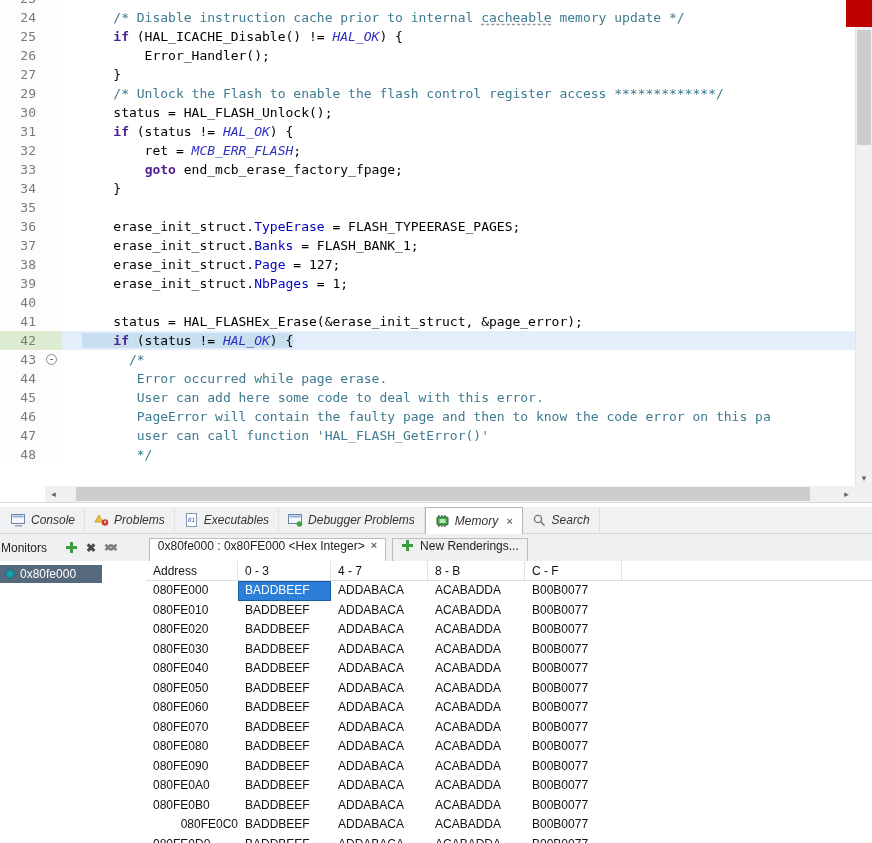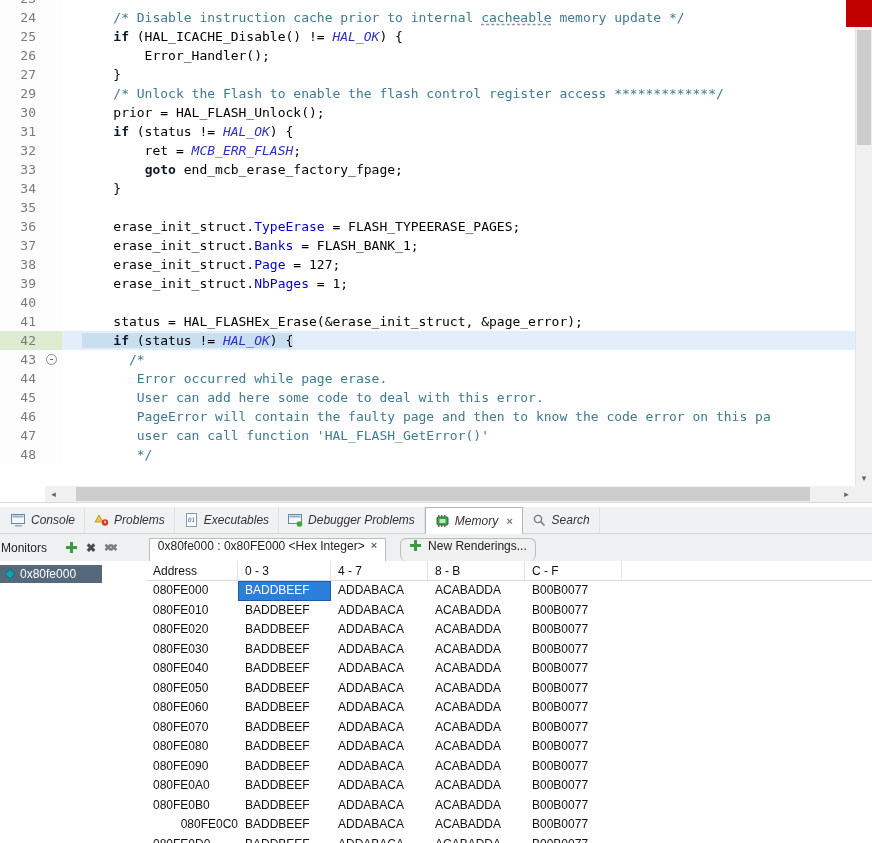--- a/index.html
+++ b/index.html
@@ -13,21 +13,21 @@
   .gutter { width: 44px; flex: none; text-align: right; padding-right: 8px; color: #7a7a7a; background: #fdfdfd; }
   .fold { width: 18px; flex: none; position: relative; background: #fdfdfd; }
   .code { flex: 1; white-space: pre; }
   .line.hl .code { background: #e4eefa; }
   .line.hl .gutter, .line.hl .fold { background: #ddebd1; }
   .hl-text { background: #c8dff0; }
   .code { padding-left: 20px; }
   .fold-marker { position: absolute; left: 2px; top: 4px; width: 11px; height: 11px; border: 1px solid #8a8a8a; border-radius: 50%; background: #fff; color: #555; font-size: 11px; line-height: 8px; text-align: center; }
 
   .tk-plain   { color: #000; }
-  .tk-kw      { color: #0f172a; font-weight: bold; }
+  .tk-kw      { color: #4c1d95; font-weight: bold; }
   .tk-macro   { color: #2f2fc1; font-style: italic; }
   .tk-field   { color: #0000c0; }
   .tk-comment { color: #3e7a90; }
   .tk-underline { text-decoration-line: underline; text-decoration-style: dashed; text-decoration-color: #999; text-underline-offset: 2px; }
 
   
   .vscroll { position: absolute; top: 0; right: 0; width: 17px; height: 486px; background: #f0f0f0; border-left: 1px solid #e4e4e4; }
   .vthumb { position: absolute; left: 1px; right: 1px; top: 30px; height: 115px; background: #cdcdcd; }
   .vdown { position: absolute; bottom: 0; left: 0; right: 0; height: 16px; text-align: center; color: #606060; font-size: 9px; line-height: 16px; }
   .error-marker { position: absolute; top: 0; right: 0; width: 26px; height: 27px; background: #c10000; }
@@ -48,21 +48,21 @@
   .ticon { display: inline-flex; width: 15px; height: 14px; flex: none; }
   .tclose { font-size: 11px; color: #777; margin-left: 3px; font-weight: bold; }
 
   .memtoolbar { height: 27px; background: #eef0f1; display: flex; align-items: center; }
   .monitors-label { margin-left: -5px; padding-left: 6px; width: 66px; color: #222; flex: none; }
   .tbtn { margin: 0 4px; flex: none; display: inline-flex; align-items: center; cursor: default; }
   .x-glyph { color: #4a4a4a; font-size: 12px; font-weight: bold; }
   .xx-glyph { color: #7d7d7d; font-size: 10px; font-weight: bold; letter-spacing: -3px; }
   .rtab { display: flex; align-items: flex-start; gap: 6px; padding: 0 8px; height: 23px; align-self: flex-end; background: #fff; border: 1px solid #bcbcbc; border-bottom: none; white-space: nowrap; }
   .rtab.first { margin-left: 30px; }
-  .rtab.new { background: #f0f0f0; margin-left: 14px; border-radius: 6px; }
+  .rtab.new { background: #f0f0f0; margin-left: 6px; }
   .rclose { font-size: 11px; color: #666; font-weight: bold; }
 
   .memcontent { display: flex; height: 283px; background: #fff; }
   .monitors { width: 146px; flex: none; padding-top: 4px; background: #fff; }
   .monitor-item { width: 102px; height: 18px; display: flex; align-items: center; gap: 6px; padding-left: 6px; background: #56697c; color: #fff; }
   .diamond { width: 8px; height: 8px; background: #199fae; border: 1px solid #0e7480; transform: rotate(45deg); flex: none; }
 
   .memtable { flex: 1; color: #111; }
   .thead { display: flex; height: 20px; line-height: 20px; border-bottom: 1px solid #dcdcdc; }
   .th { padding-left: 7px; border-right: 1px solid #e3e3e3; background: #fff; white-space: nowrap; }
@@ -104,21 +104,21 @@
           <div class="code"><span><span class="tk-plain">    }</span></span></div>
         </div>
         <div class="line">
           <div class="gutter">29</div>
           <div class="fold"></div>
           <div class="code"><span><span class="tk-comment">    /* Unlock the Flash to enable the flash control register access *************/</span></span></div>
         </div>
         <div class="line">
           <div class="gutter">30</div>
           <div class="fold"></div>
-          <div class="code"><span><span class="tk-plain">    prior = HAL_FLASH_Unlock();</span></span></div>
+          <div class="code"><span><span class="tk-plain">    status = HAL_FLASH_Unlock();</span></span></div>
         </div>
         <div class="line">
           <div class="gutter">31</div>
           <div class="fold"></div>
           <div class="code"><span><span class="tk-plain">    </span><span class="tk-kw">if</span><span class="tk-plain"> (status != </span><span class="tk-macro">HAL_OK</span><span class="tk-plain">) {</span></span></div>
         </div>
         <div class="line">
           <div class="gutter">32</div>
           <div class="fold"></div>
           <div class="code"><span><span class="tk-plain">        ret = </span><span class="tk-macro">MCB_ERR_FLASH</span><span class="tk-plain">;</span></span></div>

